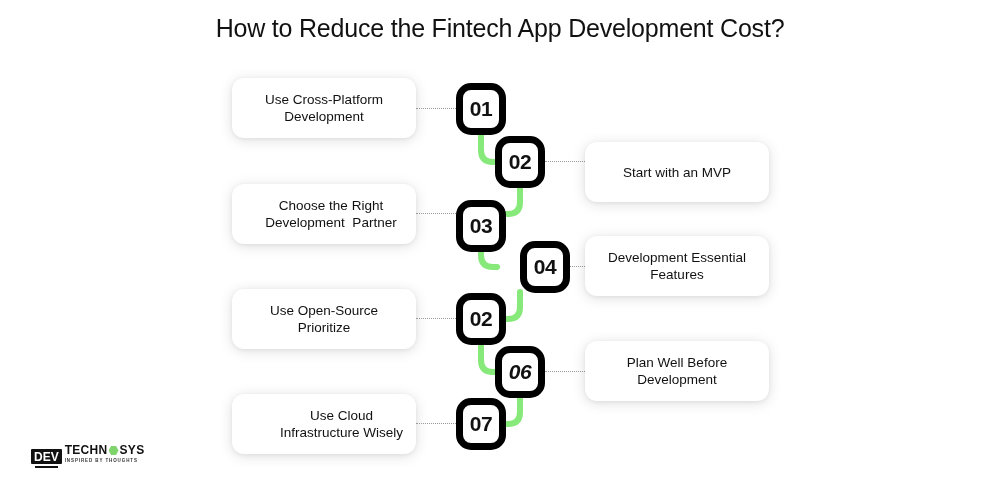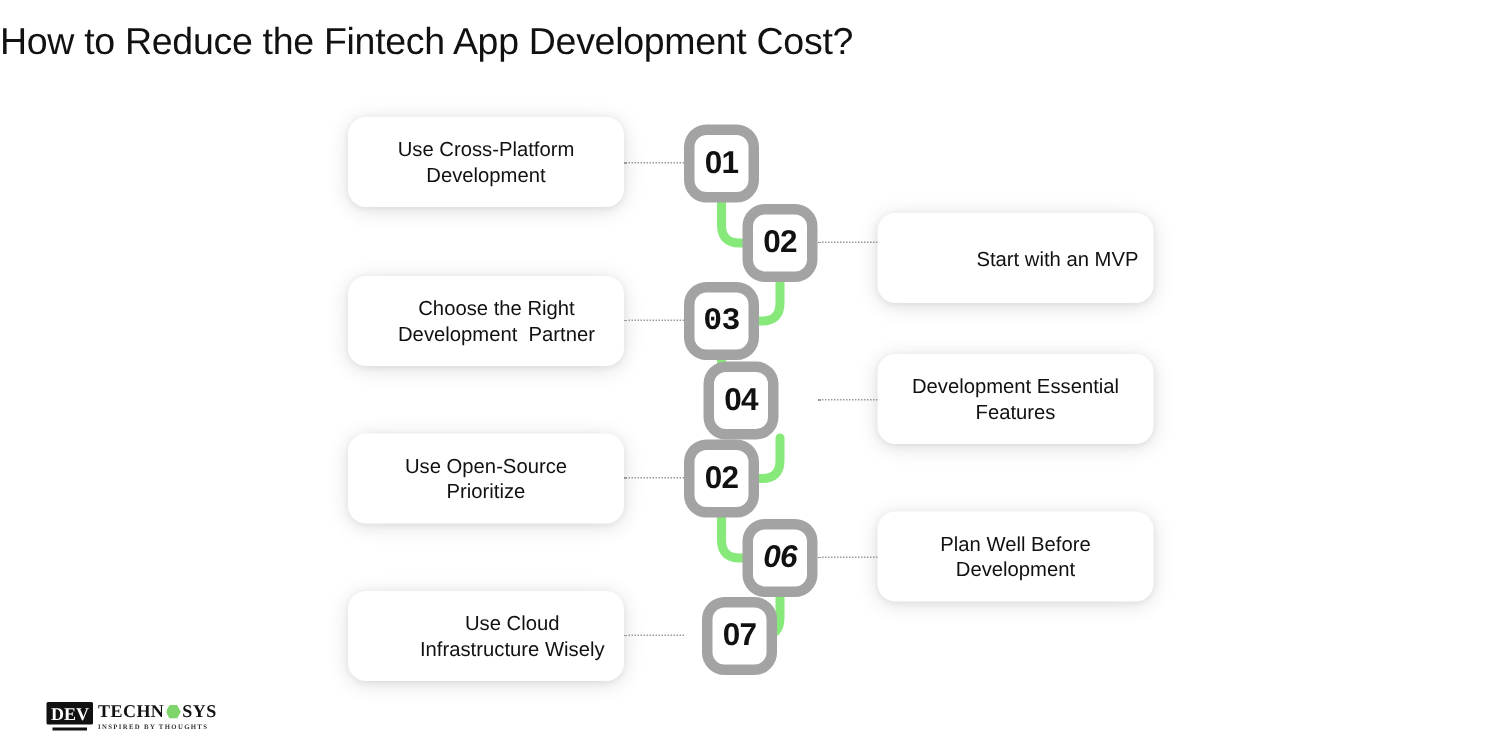--- a/index.html
+++ b/index.html
@@ -1,50 +1,50 @@
 <!DOCTYPE html>
 <html><head>
   <meta charset="utf-8">
   <style>
     * { box-sizing: border-box; margin: 0; padding: 0; }
     html, body { width: 1000px; height: 500px; background: #ffffff; overflow: hidden; }
     body { position: relative; font-family: "Liberation Sans", "DejaVu Sans", sans-serif; color: #111; }
 
     .title {
       position: absolute; left: 0; top: 14px; width: 1000px;
-      font-size: 25px; font-weight: 400; color: #111;
+      text-align: center; font-size: 25px; font-weight: 400; color: #111;
       letter-spacing: -0.2px;
     }
 
     .card {
       position: absolute; width: 184px; height: 60px;
       background: #ffffff; border-radius: 12px;
       box-shadow: 0 2px 14px rgba(0,0,0,0.13), 0 1px 4px rgba(0,0,0,0.06);
-      display: flex; align-items: center; justify-content: flex-end;
+      display: flex; align-items: center; justify-content: center;
       text-align: center; font-size: 13.5px; line-height: 17px; color: #111;
       padding: 0 10px;
     }
 
     .badge {
       position: absolute; width: 50px; height: 52px;
-      background: #ffffff; border: 7px solid #a3a3a3; border-radius: 15px;
+      background: #ffffff; border: 7px solid #000000; border-radius: 15px;
       display: flex; align-items: center; justify-content: center;
       font-size: 21px; font-weight: 700; color: #111; z-index: 3;
       letter-spacing: -0.5px;
     }
 
     .dots {
       position: absolute; height: 0;
       border-top: 1.5px dotted #9a9a9a;
     }
 
     svg.connectors { position: absolute; left: 0; top: 0; z-index: 2; pointer-events: none; }
 
     .logo {
-      position: absolute; left: 31px; top: 468px; height: 22px; display: flex; align-items: flex-start; font-family: Liberation Serif, serif;
+      position: absolute; left: 31px; top: 442px; height: 22px; display: flex; align-items: flex-end;
     }
     .logo-dev {
       background: #111; color: #fff; font-weight: 700; font-size: 12px;
       padding: 1px 3px 0 3px; height: 15px; line-height: 14px; position: relative;
       border-radius: 1px;
     }
     .logo-dev::after {
       content: ""; position: absolute; left: 4px; right: 4px; bottom: -4px; height: 2px; background: #111;
     }
     .logo-right { margin-left: 3px; display: flex; flex-direction: column; }
@@ -88,25 +88,25 @@
 </div>
 <div class="dots" style="left:545px; top:161px; width:40px;"></div>
 <div class="card" style="left:585px; top:142px;">
   <span>Start with an MVP</span>
 </div>
 
 <div class="card" style="left:232px; top:184px;padding-left:24px;">
   <span style="white-space:pre-wrap;">Choose the Right Development  Partner</span>
 </div>
 <div class="dots" style="left:416px; top:213px; width:40px;"></div>
-<div class="badge" style="left:456px; top:188px;font-family:Liberation Mono, monospace;">
+<div class="badge" style="left:456px; top:200px;">
   <span>03</span>
 </div>
 
-<div class="badge" style="left:469px; top:241px;justify-content:center;">
+<div class="badge" style="left:520px; top:241px;justify-content:center;">
   <span>04</span>
 </div>
 <div class="dots" style="left:545px; top:266px; width:40px;"></div>
 <div class="card" style="left:585px; top:236px;">
   <span>Development Essential Features</span>
 </div>
 
 <div class="card" style="left:232px; top:289px;">
   <span>Use Open-Source Prioritize</span>
 </div>
@@ -120,21 +120,21 @@
 </div>
 <div class="dots" style="left:545px; top:371px; width:40px;"></div>
 <div class="card" style="left:585px; top:341px;">
   <span>Plan Well Before Development</span>
 </div>
 
 <div class="card" style="left:232px; top:394px;padding-left:45px;">
   <span>Use Cloud Infrastructure Wisely</span>
 </div>
 <div class="dots" style="left:416px; top:423px; width:40px;"></div>
-<div class="badge" style="left:468px; top:398px;">
+<div class="badge" style="left:456px; top:398px;">
   <span>07</span>
 </div>
 
 <div class="logo">
   <span class="logo-dev">DEV</span>
   <div class="logo-right">
     <div class="logo-name">
       <span>TECHN</span>
       <span class="logo-hex"></span>
       <span>SYS</span>

